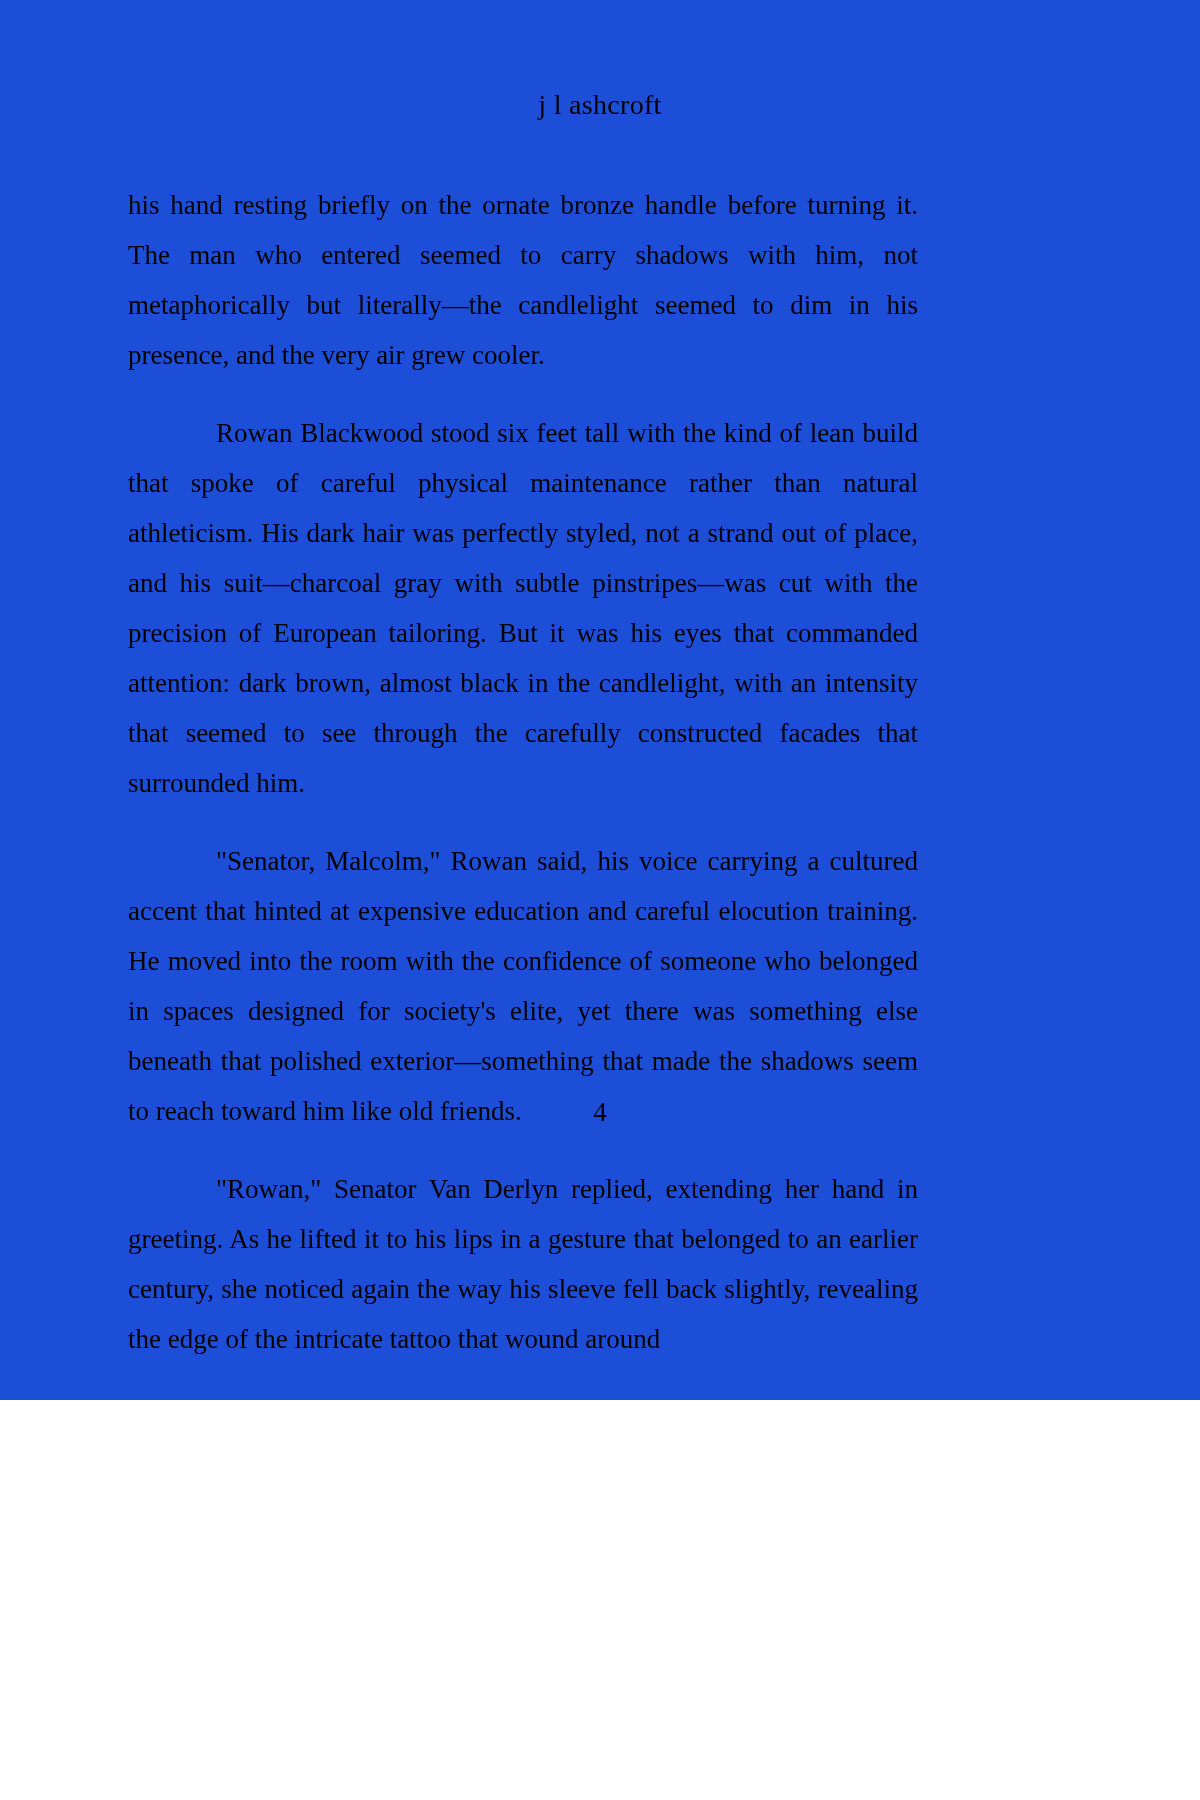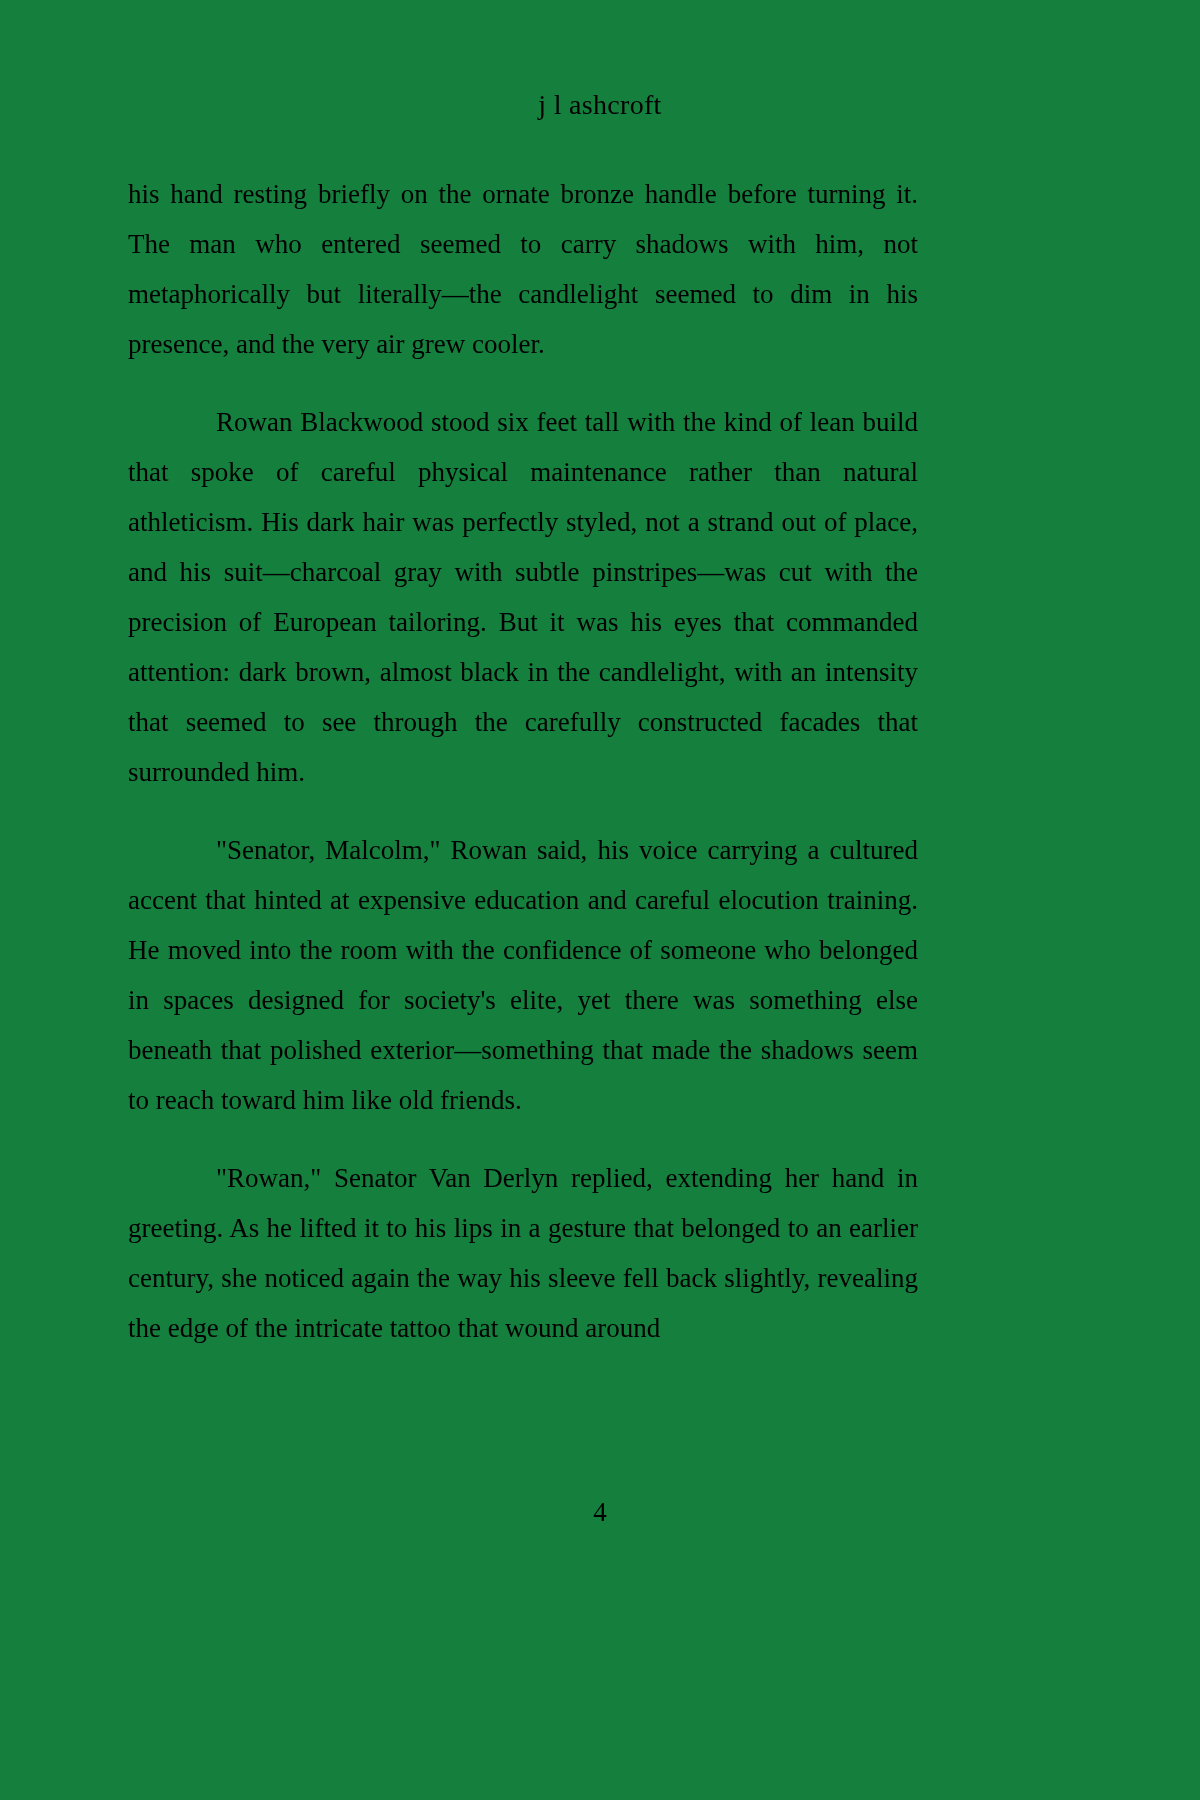--- a/index.html
+++ b/index.html
@@ -10,38 +10,38 @@
   body {
     width: 1200px;
     height: 1800px;
     font-family: "Liberation Serif", "DejaVu Serif", serif;
     color: #000000;
     position: relative;
     overflow: hidden;
   }
   .page {
     width: 1200px;
-    height: 1800px;
+    height: 1400px;
     box-sizing: border-box;
     position: relative;
-    background: #15803d;
+    background: #1d4ed8;
   }
   .running-head {
     position: absolute;
     top: 88px;
     left: 0;
     width: 1200px;
     text-align: center;
     font-size: 28px;
     line-height: 1.2;
     letter-spacing: 0.3px;
   }
   .body-block {
     position: absolute;
-    top: 169px;
+    top: 180px;
     left: 128px;
     width: 790px;
   }
   p.para {
     margin: 0 0 0 0;
     font-size: 27px;
     line-height: 50px;
     text-align: justify;
     text-justify: inter-word;
     hyphens: none;

